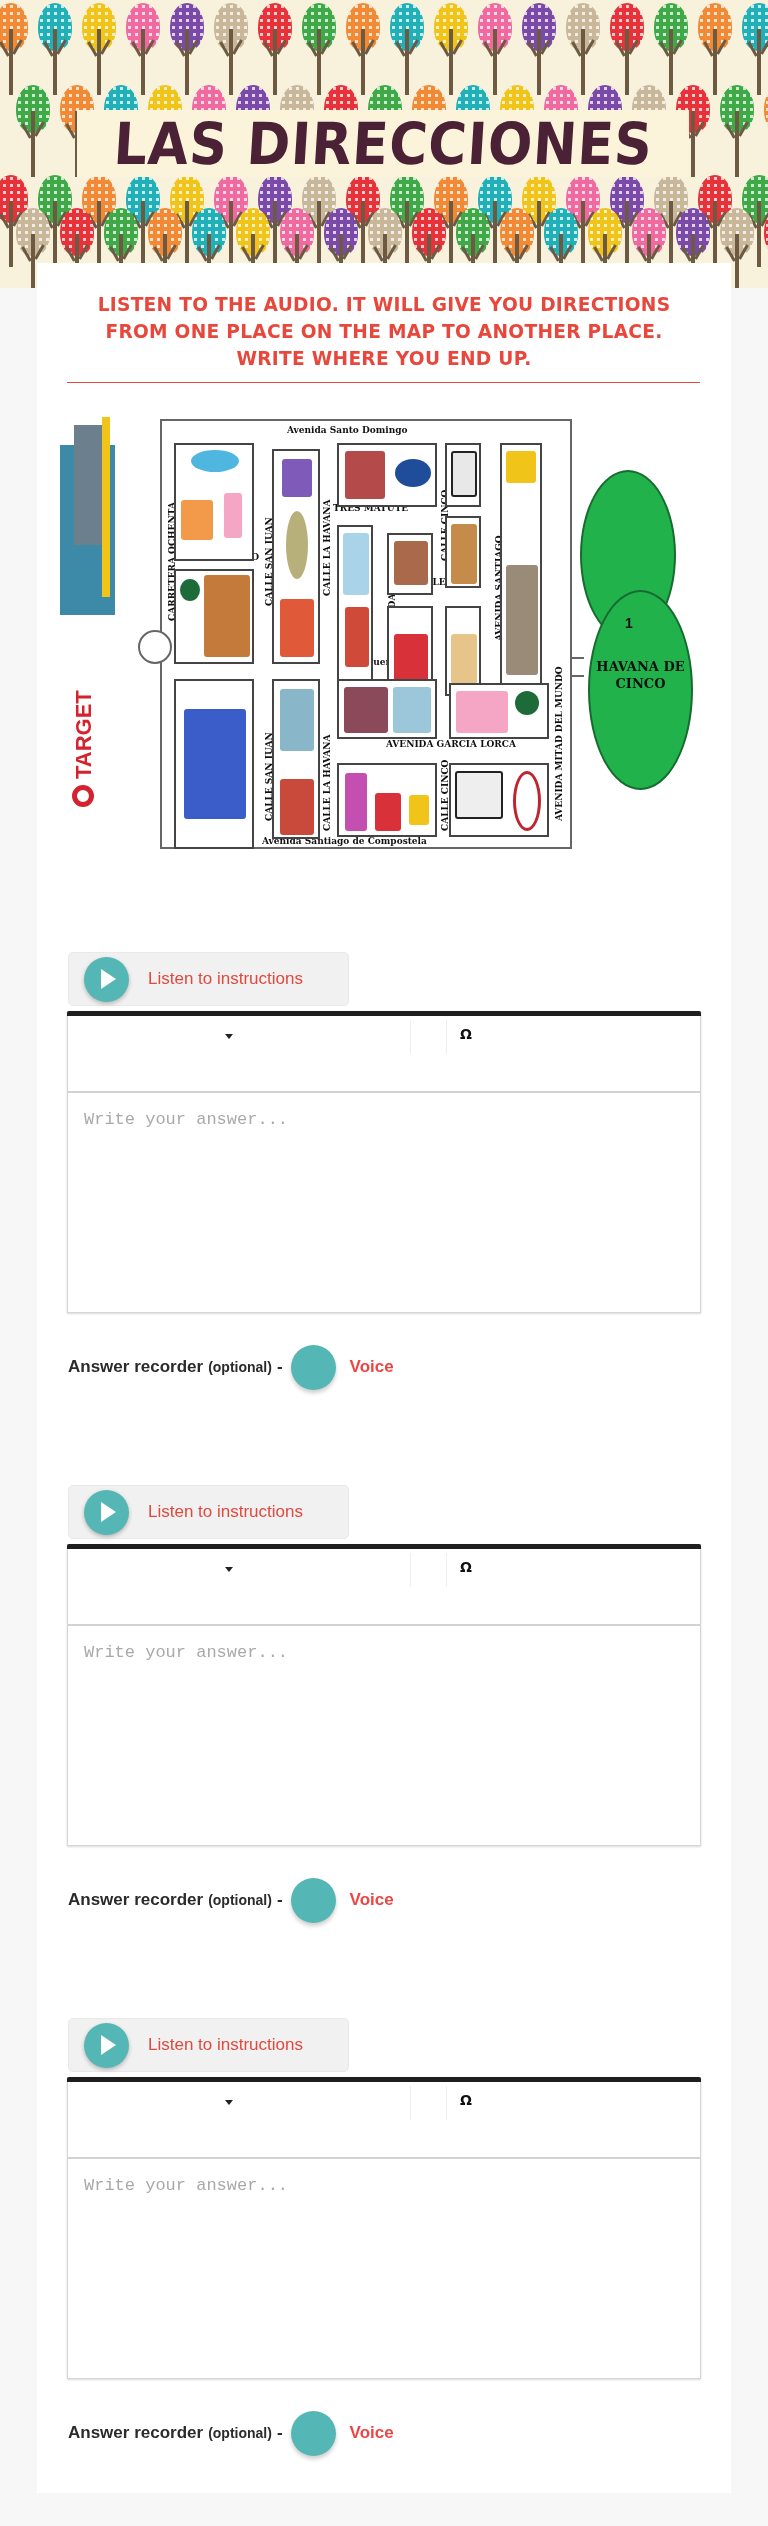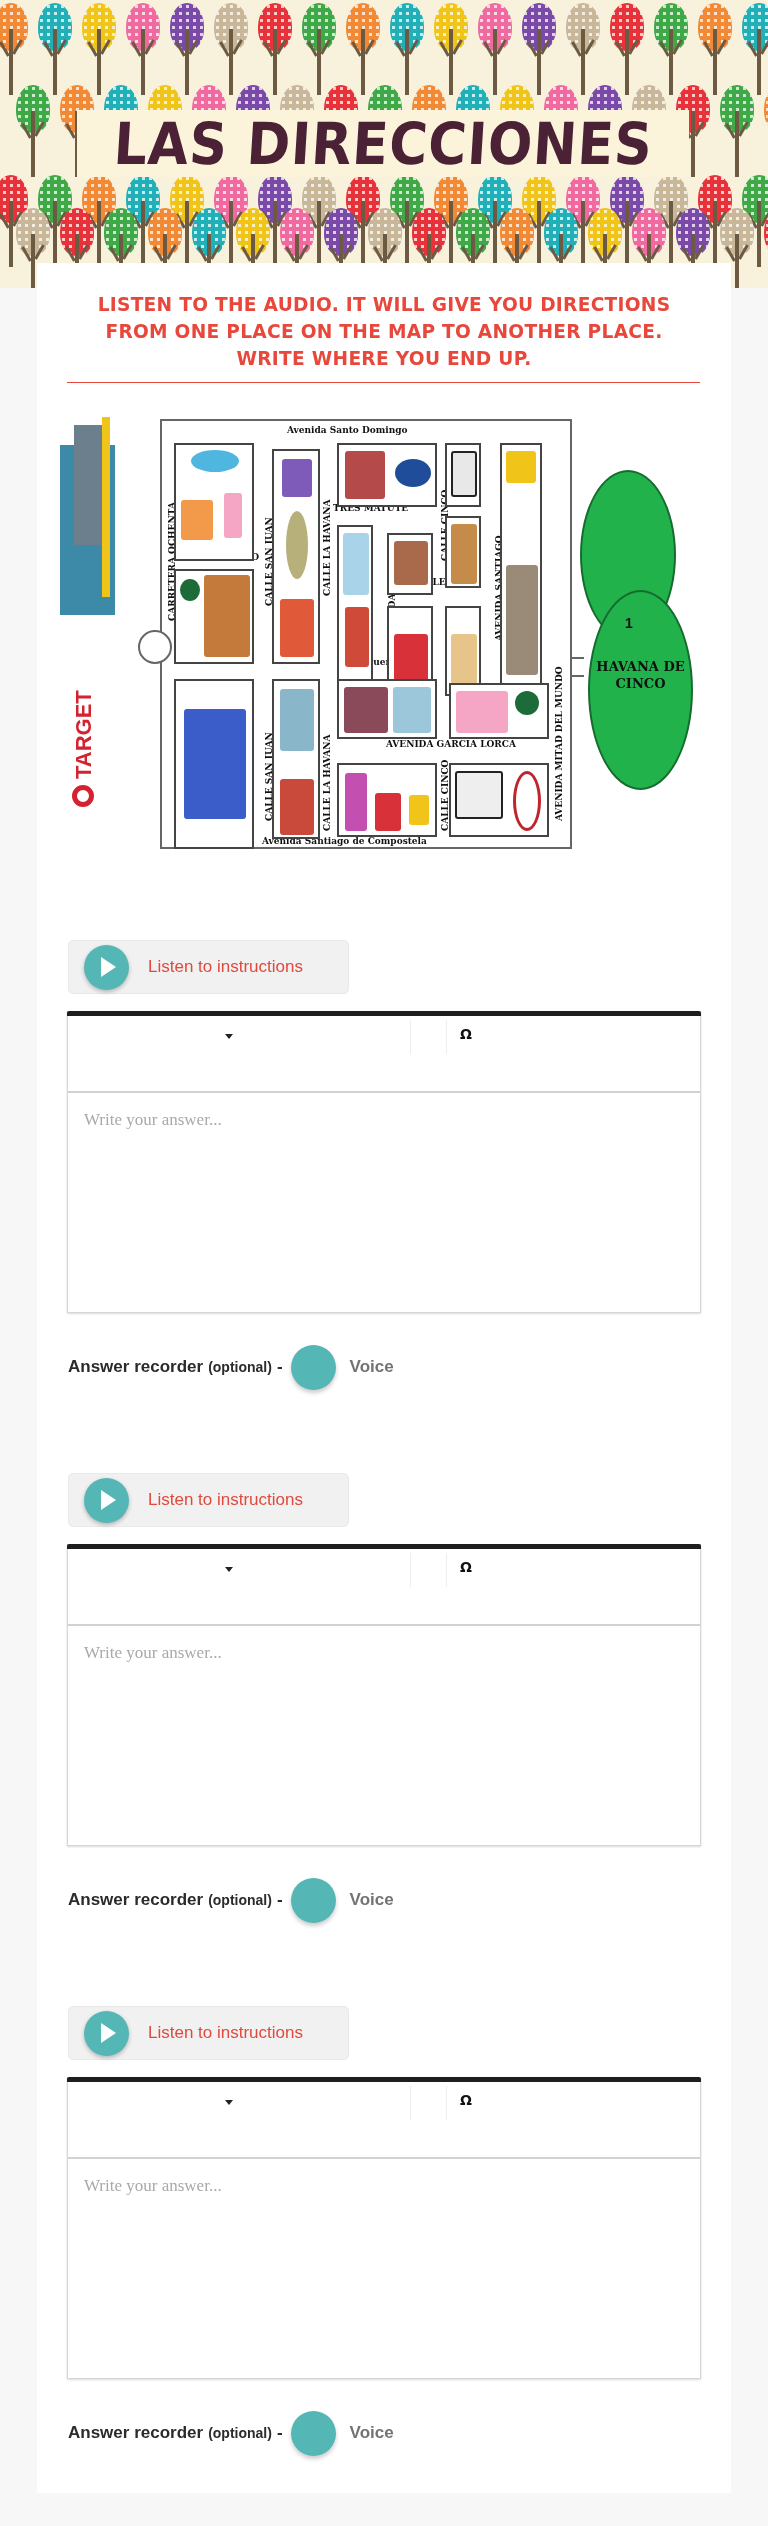--- a/index.html
+++ b/index.html
@@ -63,21 +63,21 @@
   }
   .golf .lobe1 { position: absolute; left: 0; top: 0; width: 96px; height: 170px; border-radius: 50%; background: #22b24c; border: 2px solid #166b2e; }
   .golf .lobe2 { position: absolute; left: 8px; top: 120px; width: 105px; height: 200px; border-radius: 50%; background: #22b24c; border: 2px solid #166b2e; }
   .golf .golf-label { position: absolute; left: 8px; top: 188px; width: 105px; text-align: center; font-family: "DejaVu Serif", serif; font-weight: bold; font-size: 13px; line-height: 17px; color: #111; }
   .golf .flag { position: absolute; left: 45px; top: 145px; font-weight: bold; font-size: 14px; color: #111; }
   .golf-road { position: absolute; left: 512px; top: 262px; width: 12px; height: 20px; border-top: 2px solid #666; border-bottom: 2px solid #666; background: #fff; }
 
   
   .qblock { position: absolute; left: 30px; width: 634px; }
   .listen-btn {
-    position: absolute; left: 1px; top: 0; width: 281px; height: 54px;
+    position: absolute; left: 1px; top: 12px; width: 281px; height: 54px;
     background: #f1f1f1; border: 1px solid #e9e9e9; border-radius: 5px;
     display: flex; align-items: center; cursor: pointer;
   }
   .play-circle {
     width: 45px; height: 45px; border-radius: 50%; background: #55b7b5; margin-left: 15px;
     box-shadow: 0 2px 4px rgba(0,0,0,0.25); position: relative; flex: none;
   }
   .play-circle::after {
     content: ""; position: absolute; left: 17px; top: 12px;
     border-left: 15px solid #fff; border-top: 10.5px solid transparent; border-bottom: 10.5px solid transparent;
@@ -93,30 +93,30 @@
   .toolbar { position: absolute; left: 0; top: 5px; width: 632px; height: 77px; border-bottom: 2px solid #d2d2d2; }
   .tb-select { position: absolute; left: 0; top: 0; width: 342px; height: 42px; cursor: pointer; }
   .tb-caret { position: absolute; left: 157px; top: 18px; border-top: 5px solid #222; border-left: 4px solid transparent; border-right: 4px solid transparent; }
   .tb-div1 { position: absolute; left: 342px; top: 4px; width: 1px; height: 34px; background: #eee; }
   .tb-blank { position: absolute; left: 343px; top: 0; width: 35px; height: 42px; cursor: pointer; }
   .tb-div2 { position: absolute; left: 378px; top: 4px; width: 1px; height: 34px; background: #eee; }
   .tb-omega { position: absolute; left: 392px; top: 10px; font-family: "DejaVu Sans", sans-serif; font-weight: bold; font-size: 14px; color: #111; cursor: pointer; }
   .answer-area {
     position: absolute; left: 0; top: 84px; width: 632px; height: 217px;
     border: none; outline: none; resize: none; padding: 15px 16px;
-    font-family: Liberation Serif, serif; font-size: 17px; color: #333; background: #fff;
+    font-family: Liberation Mono, monospace; font-size: 17px; color: #333; background: #fff;
   }
   .answer-area::placeholder { color: #a9a9a9; }
 
   .recorder { position: absolute; left: 1px; top: 404px; height: 46px; display: flex; align-items: center; }
   .rec-label { font-weight: bold; font-size: 17px; color: #2b2b2b; font-family: "Liberation Sans", sans-serif; }
   .rec-optional { font-weight: bold; font-size: 14px; color: #2b2b2b; margin-left: 5px; }
   .rec-dash { font-weight: bold; font-size: 17px; color: #2b2b2b; margin-left: 5px; }
   .rec-btn { width: 45px; height: 45px; border-radius: 50%; background: #55b7b5; margin-left: 8px; box-shadow: 0 3px 4px rgba(0,0,0,0.2); cursor: pointer; }
-  .rec-voice { font-weight: bold; font-size: 17px; color: #737373; margin-left: 14px; }
+  .rec-voice { font-weight: bold; font-size: 17px; color: #ef4444; margin-left: 14px; }
 </style>
 </head>
 <body>
 
 <div class="banner">
   <div class="tree-row" style="top:0">
       <div class="tree" style="left: -6px;">
         <div class="crown" style="background-color: rgb(242, 138, 53);"></div>
         <div class="trunk"></div>
         <div class="branch-l"></div>

